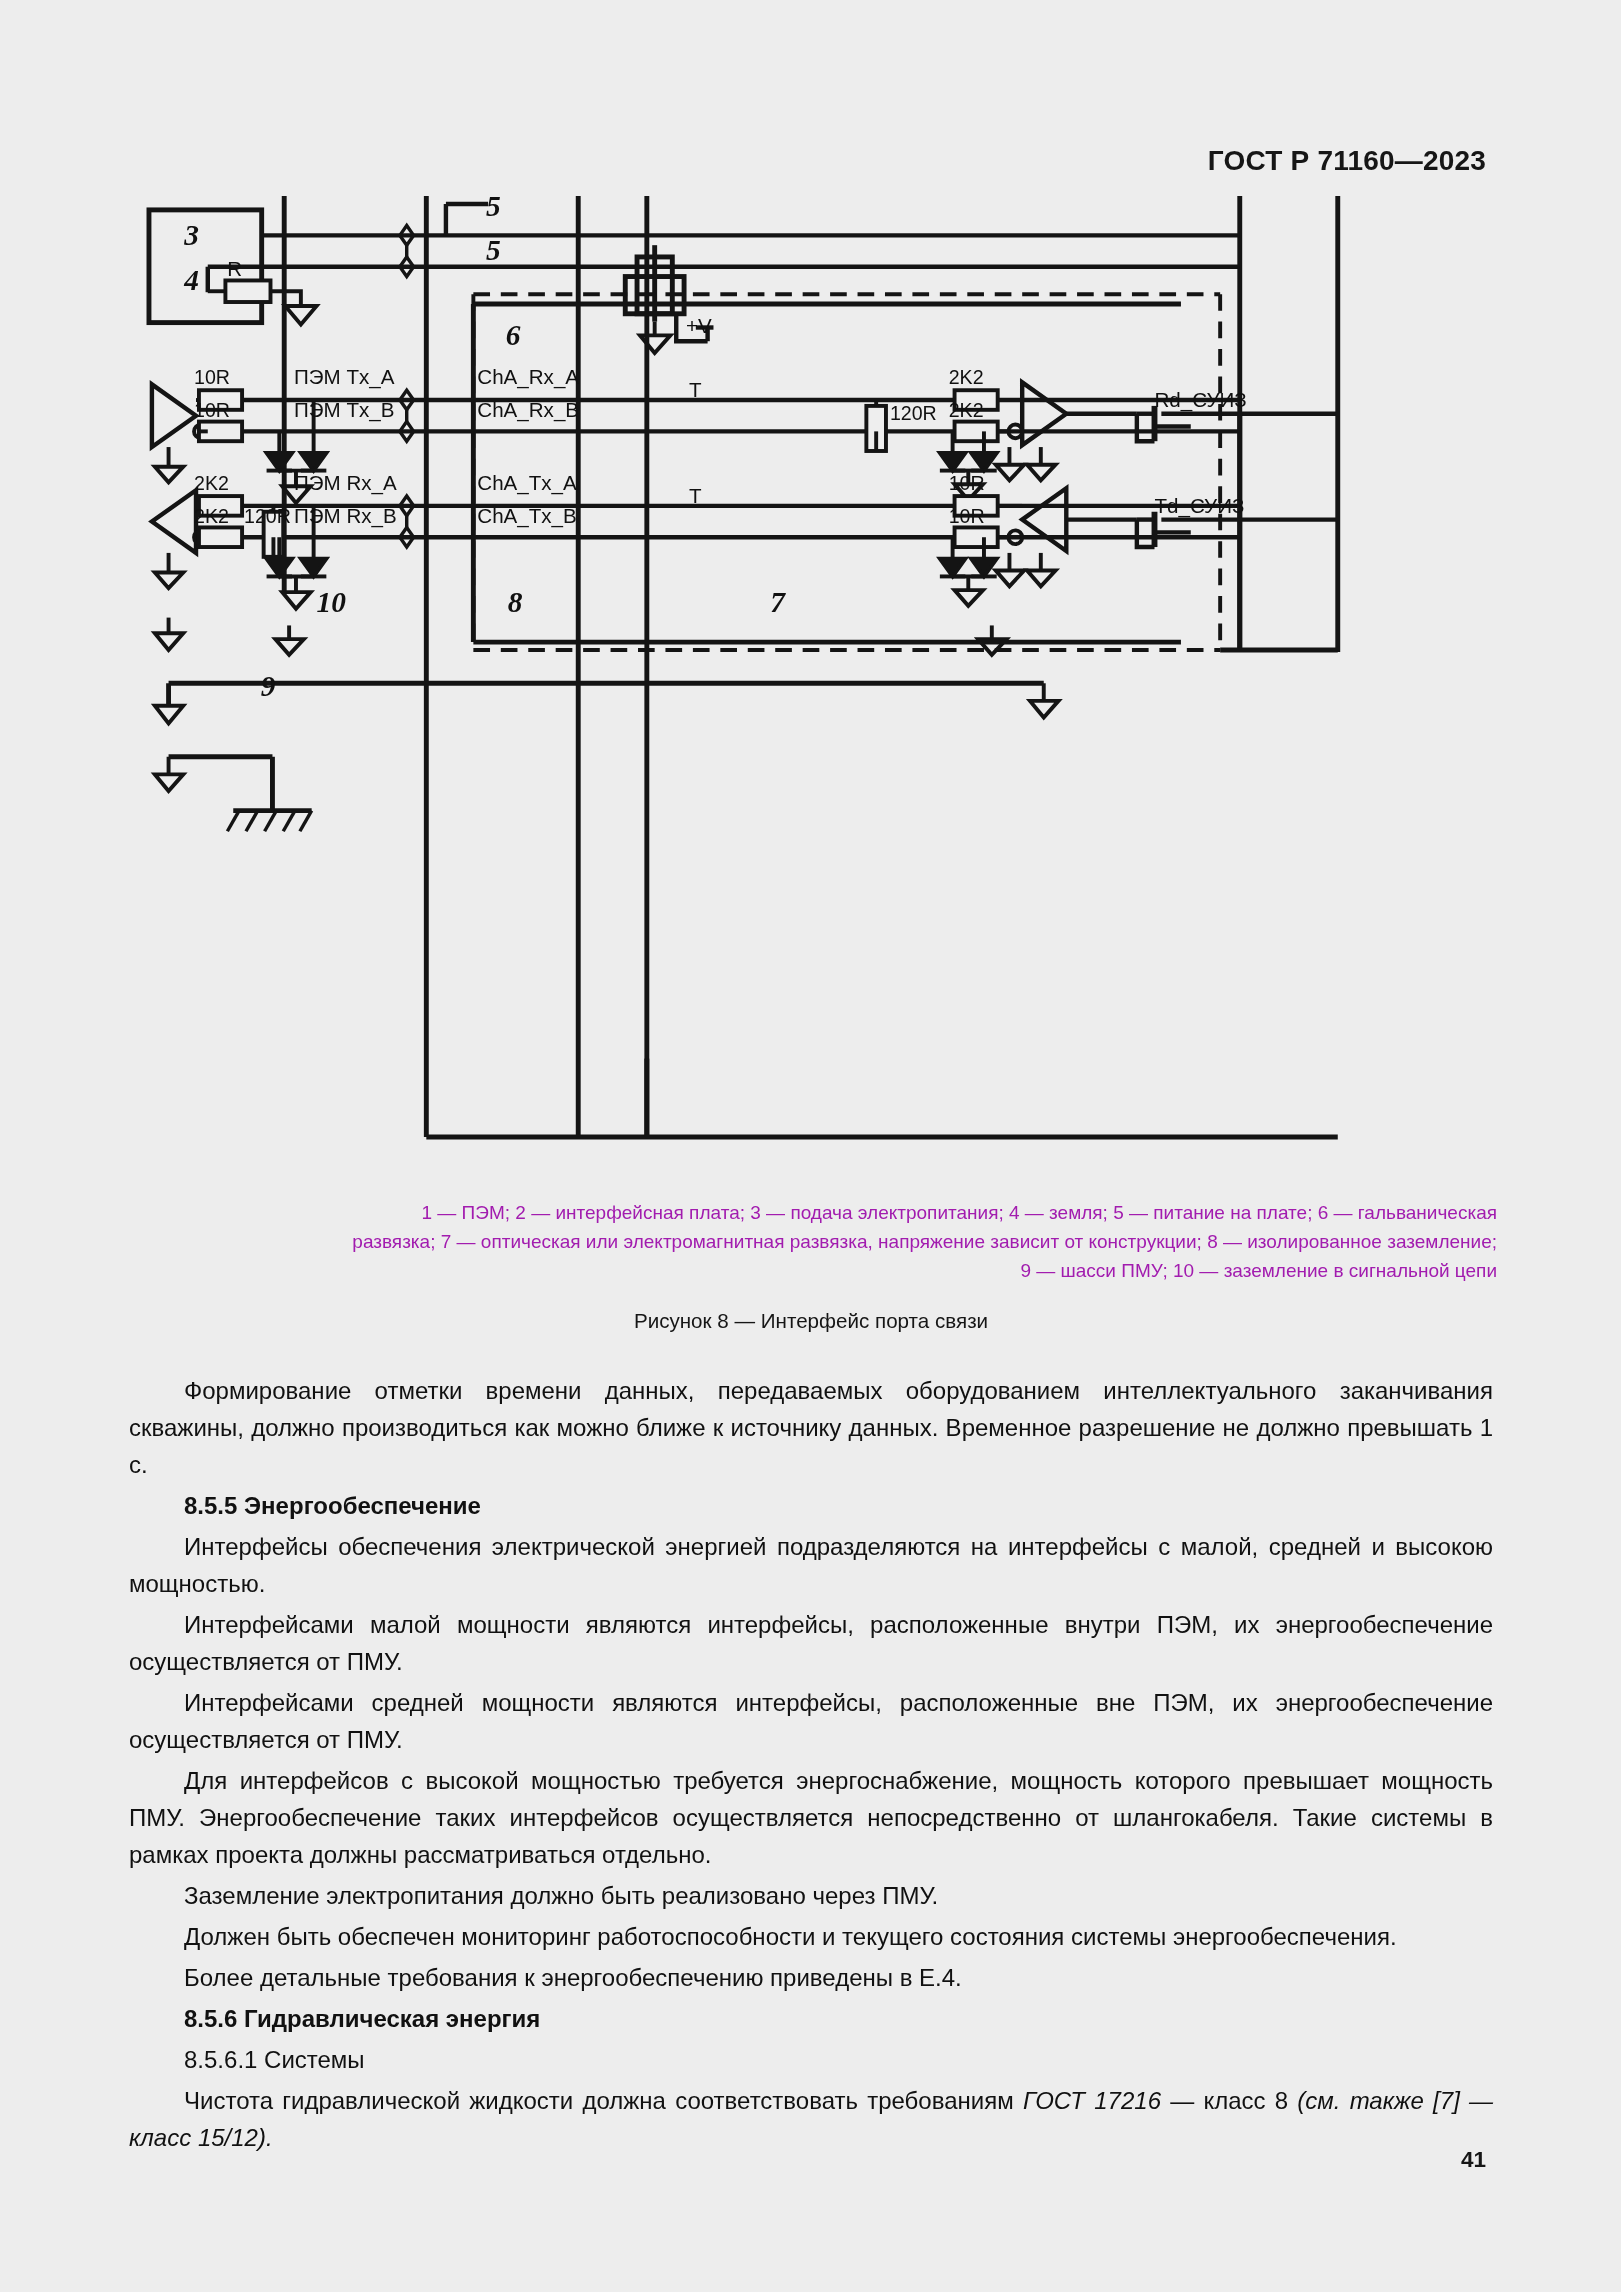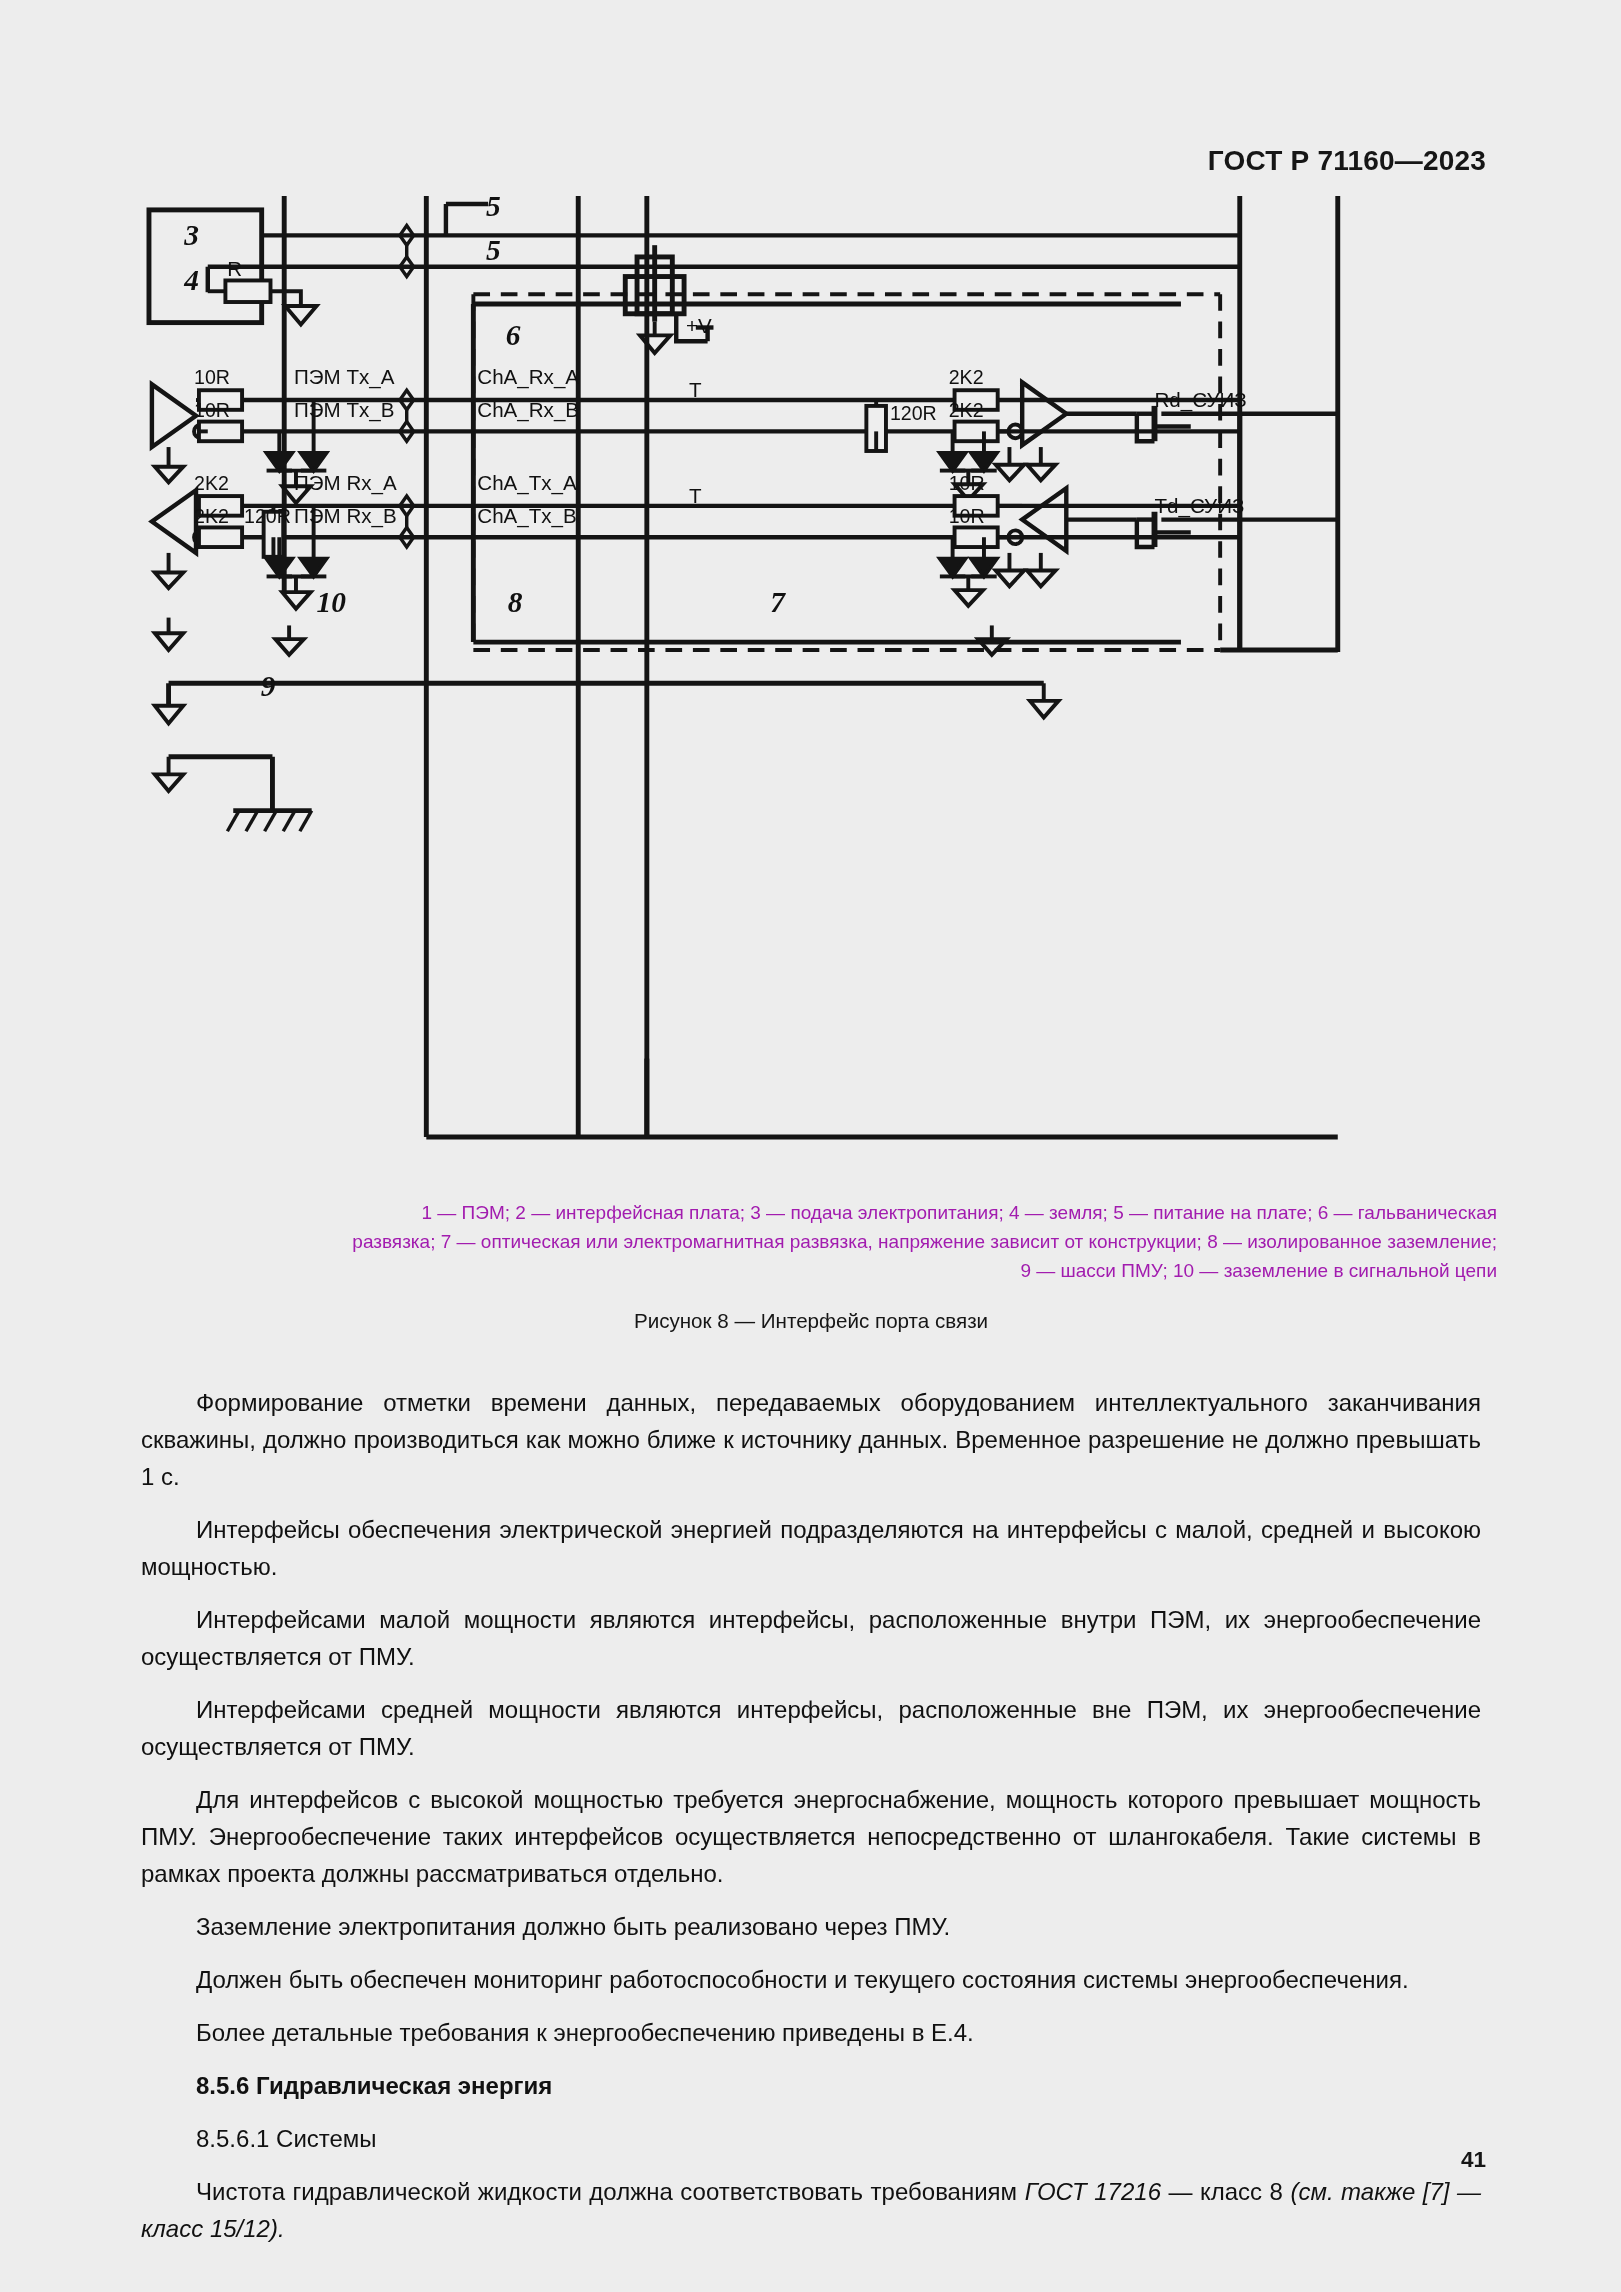--- a/index.html
+++ b/index.html
@@ -69,21 +69,21 @@
   .body {
     position: absolute;
     left: 125px;
     top: 1368px;
     width: 1372px;
     font-size: 24px;
     line-height: 37px;
     color: #111;
   }
   .body p {
-    margin: 16px;
+    margin: 4px;
     text-align: justify;
     text-indent: 55px;
     hyphens: manual;
   }
   .body p.bold { font-weight: bold; text-indent: 55px; }
   .body i { }
 
   .pageno {
     position: absolute;
     right: 135px;
@@ -366,20 +366,21 @@
   <div class="legend">
     <div>1 — ПЭМ; 2 — интерфейсная плата; 3 — подача электропитания; 4 — земля; 5 — питание на плате; 6 — гальваническая</div>
     <div>развязка; 7 — оптическая или электромагнитная развязка, напряжение зависит от конструкции; 8 — изолированное заземление;</div>
     <div>9 — шасси ПМУ; 10 — заземление в сигнальной цепи</div>
   </div>
 
   <div class="figtitle">Рисунок 8 — Интерфейс порта связи</div>
 
   <div class="body">
     <p>Формирование отметки времени данных, передаваемых оборудованием интеллектуального за­канчивания скважины, должно производиться как можно ближе к источнику данных. Временное разре­шение не должно превышать 1 с.</p>
+    <p class="bold">8.5.5 Энергообеспечение</p>
     <p>Интерфейсы обеспечения электрической энергией подразделяются на интерфейсы с малой, средней и высокою мощностью.</p>
     <p>Интерфейсами малой мощности являются интерфейсы, расположенные внутри ПЭМ, их энергоо­беспечение осуществляется от ПМУ.</p>
     <p>Интерфейсами средней мощности являются интерфейсы, расположенные вне ПЭМ, их энергоо­беспечение осуществляется от ПМУ.</p>
     <p>Для интерфейсов с высокой мощностью требуется энергоснабжение, мощность которого пре­вышает мощность ПМУ. Энергообеспечение таких интерфейсов осуществляется непосредственно от шлангокабеля. Такие системы в рамках проекта должны рассматриваться отдельно.</p>
     <p>Заземление электропитания должно быть реализовано через ПМУ.</p>
     <p>Должен быть обеспечен мониторинг работоспособности и текущего состояния системы энергоо­беспечения.</p>
     <p>Более детальные требования к энергообеспечению приведены в Е.4.</p>
     <p class="bold">8.5.6 Гидравлическая энергия</p>
     <p>8.5.6.1 Системы</p>
     <p><span>Чистота гидравлической жидкости должна соответствовать требованиям </span><i>ГОСТ 17216</i><span> — класс 8 </span><i>(см. также [7] — класс 15/12).</i></p>

